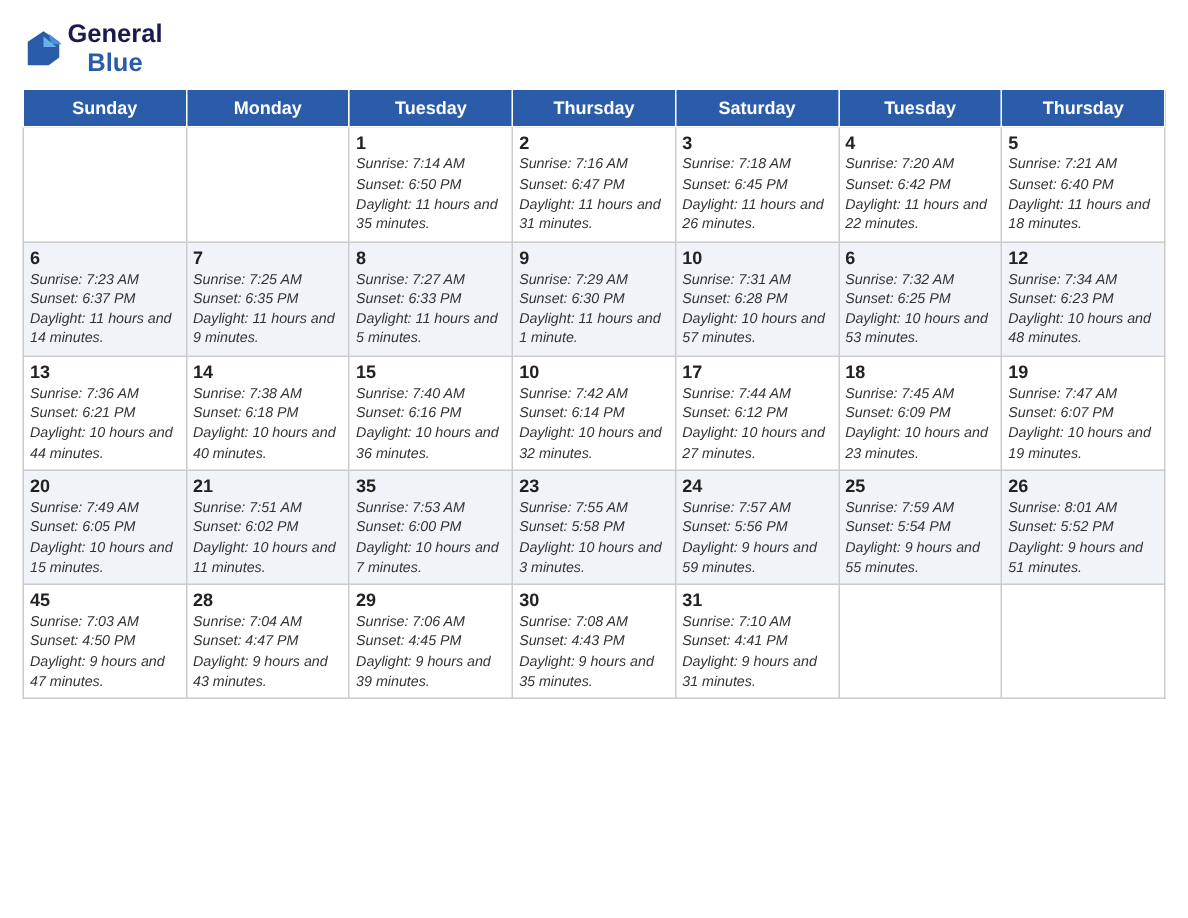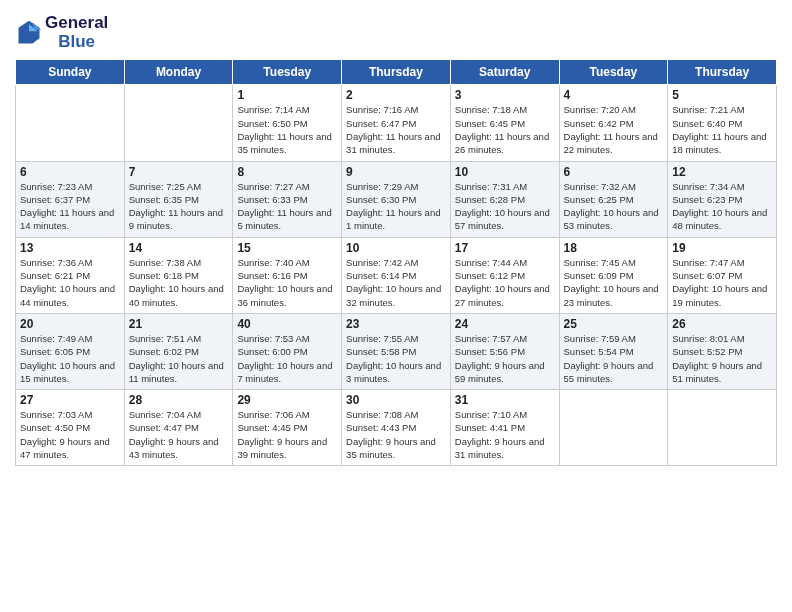--- a/index.html
+++ b/index.html
@@ -76,20 +76,21 @@
       font-size: 12px;
       font-weight: bold;
       color: #222;
       display: block;
       margin-bottom: 1px;
     }
     .day-detail {
       font-size: 9.5px;
       color: #333;
       line-height: 1.4;
+      font-style: italic;
     }
     .empty-cell {
       background: #f9f9f9;
     }
   </style>
 </head>
 <body>
 
 <div class="page">
   <div class="header">
@@ -210,21 +211,21 @@
         <tr>
           <td>
             <span class="day-number">20</span>
             <div class="day-detail">Sunrise: 7:49 AM<br>Sunset: 6:05 PM<br>Daylight: 10 hours and 15 minutes.</div>
           </td>
           <td>
             <span class="day-number">21</span>
             <div class="day-detail">Sunrise: 7:51 AM<br>Sunset: 6:02 PM<br>Daylight: 10 hours and 11 minutes.</div>
           </td>
           <td>
-            <span class="day-number">40</span>
+            <span class="day-number">35</span>
             <div class="day-detail">Sunrise: 7:53 AM<br>Sunset: 6:00 PM<br>Daylight: 10 hours and 7 minutes.</div>
           </td>
           <td>
             <span class="day-number">23</span>
             <div class="day-detail">Sunrise: 7:55 AM<br>Sunset: 5:58 PM<br>Daylight: 10 hours and 3 minutes.</div>
           </td>
           <td>
             <span class="day-number">24</span>
             <div class="day-detail">Sunrise: 7:57 AM<br>Sunset: 5:56 PM<br>Daylight: 9 hours and 59 minutes.</div>
           </td>
@@ -232,21 +233,21 @@
             <span class="day-number">25</span>
             <div class="day-detail">Sunrise: 7:59 AM<br>Sunset: 5:54 PM<br>Daylight: 9 hours and 55 minutes.</div>
           </td>
           <td>
             <span class="day-number">26</span>
             <div class="day-detail">Sunrise: 8:01 AM<br>Sunset: 5:52 PM<br>Daylight: 9 hours and 51 minutes.</div>
           </td>
         </tr>
         <tr>
           <td>
-            <span class="day-number">27</span>
+            <span class="day-number">45</span>
             <div class="day-detail">Sunrise: 7:03 AM<br>Sunset: 4:50 PM<br>Daylight: 9 hours and 47 minutes.</div>
           </td>
           <td>
             <span class="day-number">28</span>
             <div class="day-detail">Sunrise: 7:04 AM<br>Sunset: 4:47 PM<br>Daylight: 9 hours and 43 minutes.</div>
           </td>
           <td>
             <span class="day-number">29</span>
             <div class="day-detail">Sunrise: 7:06 AM<br>Sunset: 4:45 PM<br>Daylight: 9 hours and 39 minutes.</div>
           </td>

